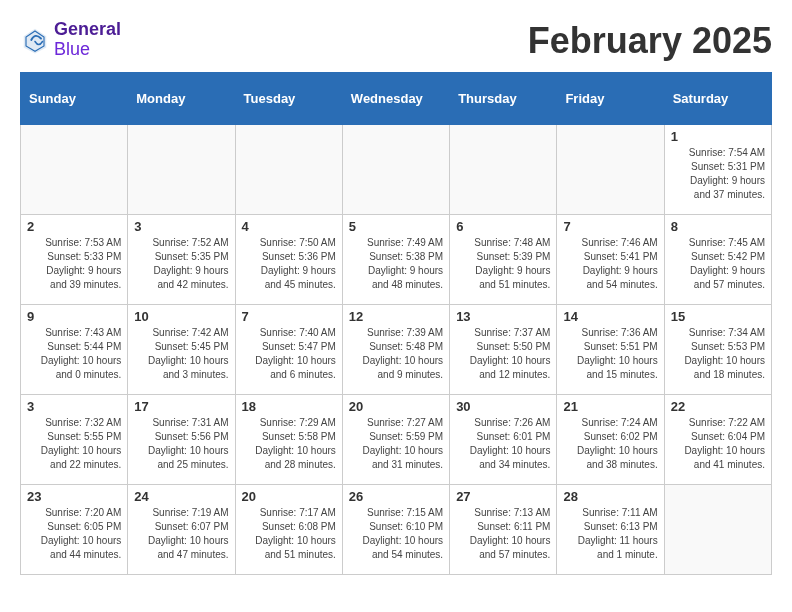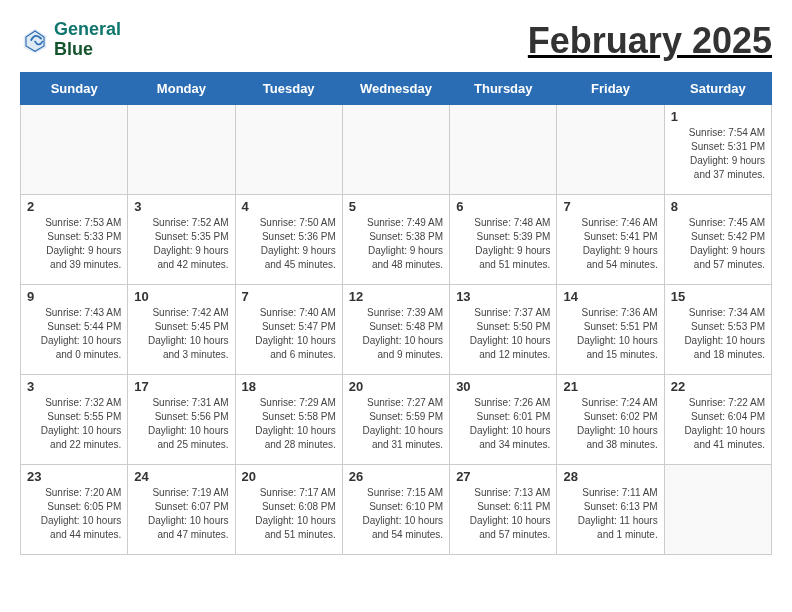--- a/index.html
+++ b/index.html
@@ -21,55 +21,54 @@
       align-items: center;
     }
     .logo-text {
       display: flex;
       flex-direction: column;
       line-height: 1.1;
     }
     .logo-general {
       font-size: 18px;
       font-weight: bold;
-      color: #0f766e;
+      color: #4c1d95;
     }
     .logo-blue {
       font-size: 18px;
-      font-weight: bold;
-      color: #14532d;
+      font-weight: normal;
+      color: #6d28d9;
     }
     .logo-icon {
       width: 30px;
       height: 30px;
       margin-right: 4px;
     }
     .title-area {
       text-align: left;
-      text-decoration: underline;
     }
     .month-title {
       font-size: 36px;
       font-weight: bold;
       color: #333;
     }
     .subtitle {
       font-size: 15px;
       color: #333;
     }
     .calendar {
       width: 100%;
       border-collapse: collapse;
       border: 1px solid #ccc;
     }
     .calendar th {
       background: #2a6db5;
       color: #fff;
-      text-align: center;
-      padding: 8px 8px;
+      text-align: left;
+      padding: 18px 8px;
       font-size: 13px;
       border: 1px solid #2a6db5;
     }
     .calendar td {
       vertical-align: top;
       border: 1px solid #ccc;
       padding: 4px 6px;
       width: calc(100% / 7);
       min-height: 90px;
       font-size: 10.5px;

